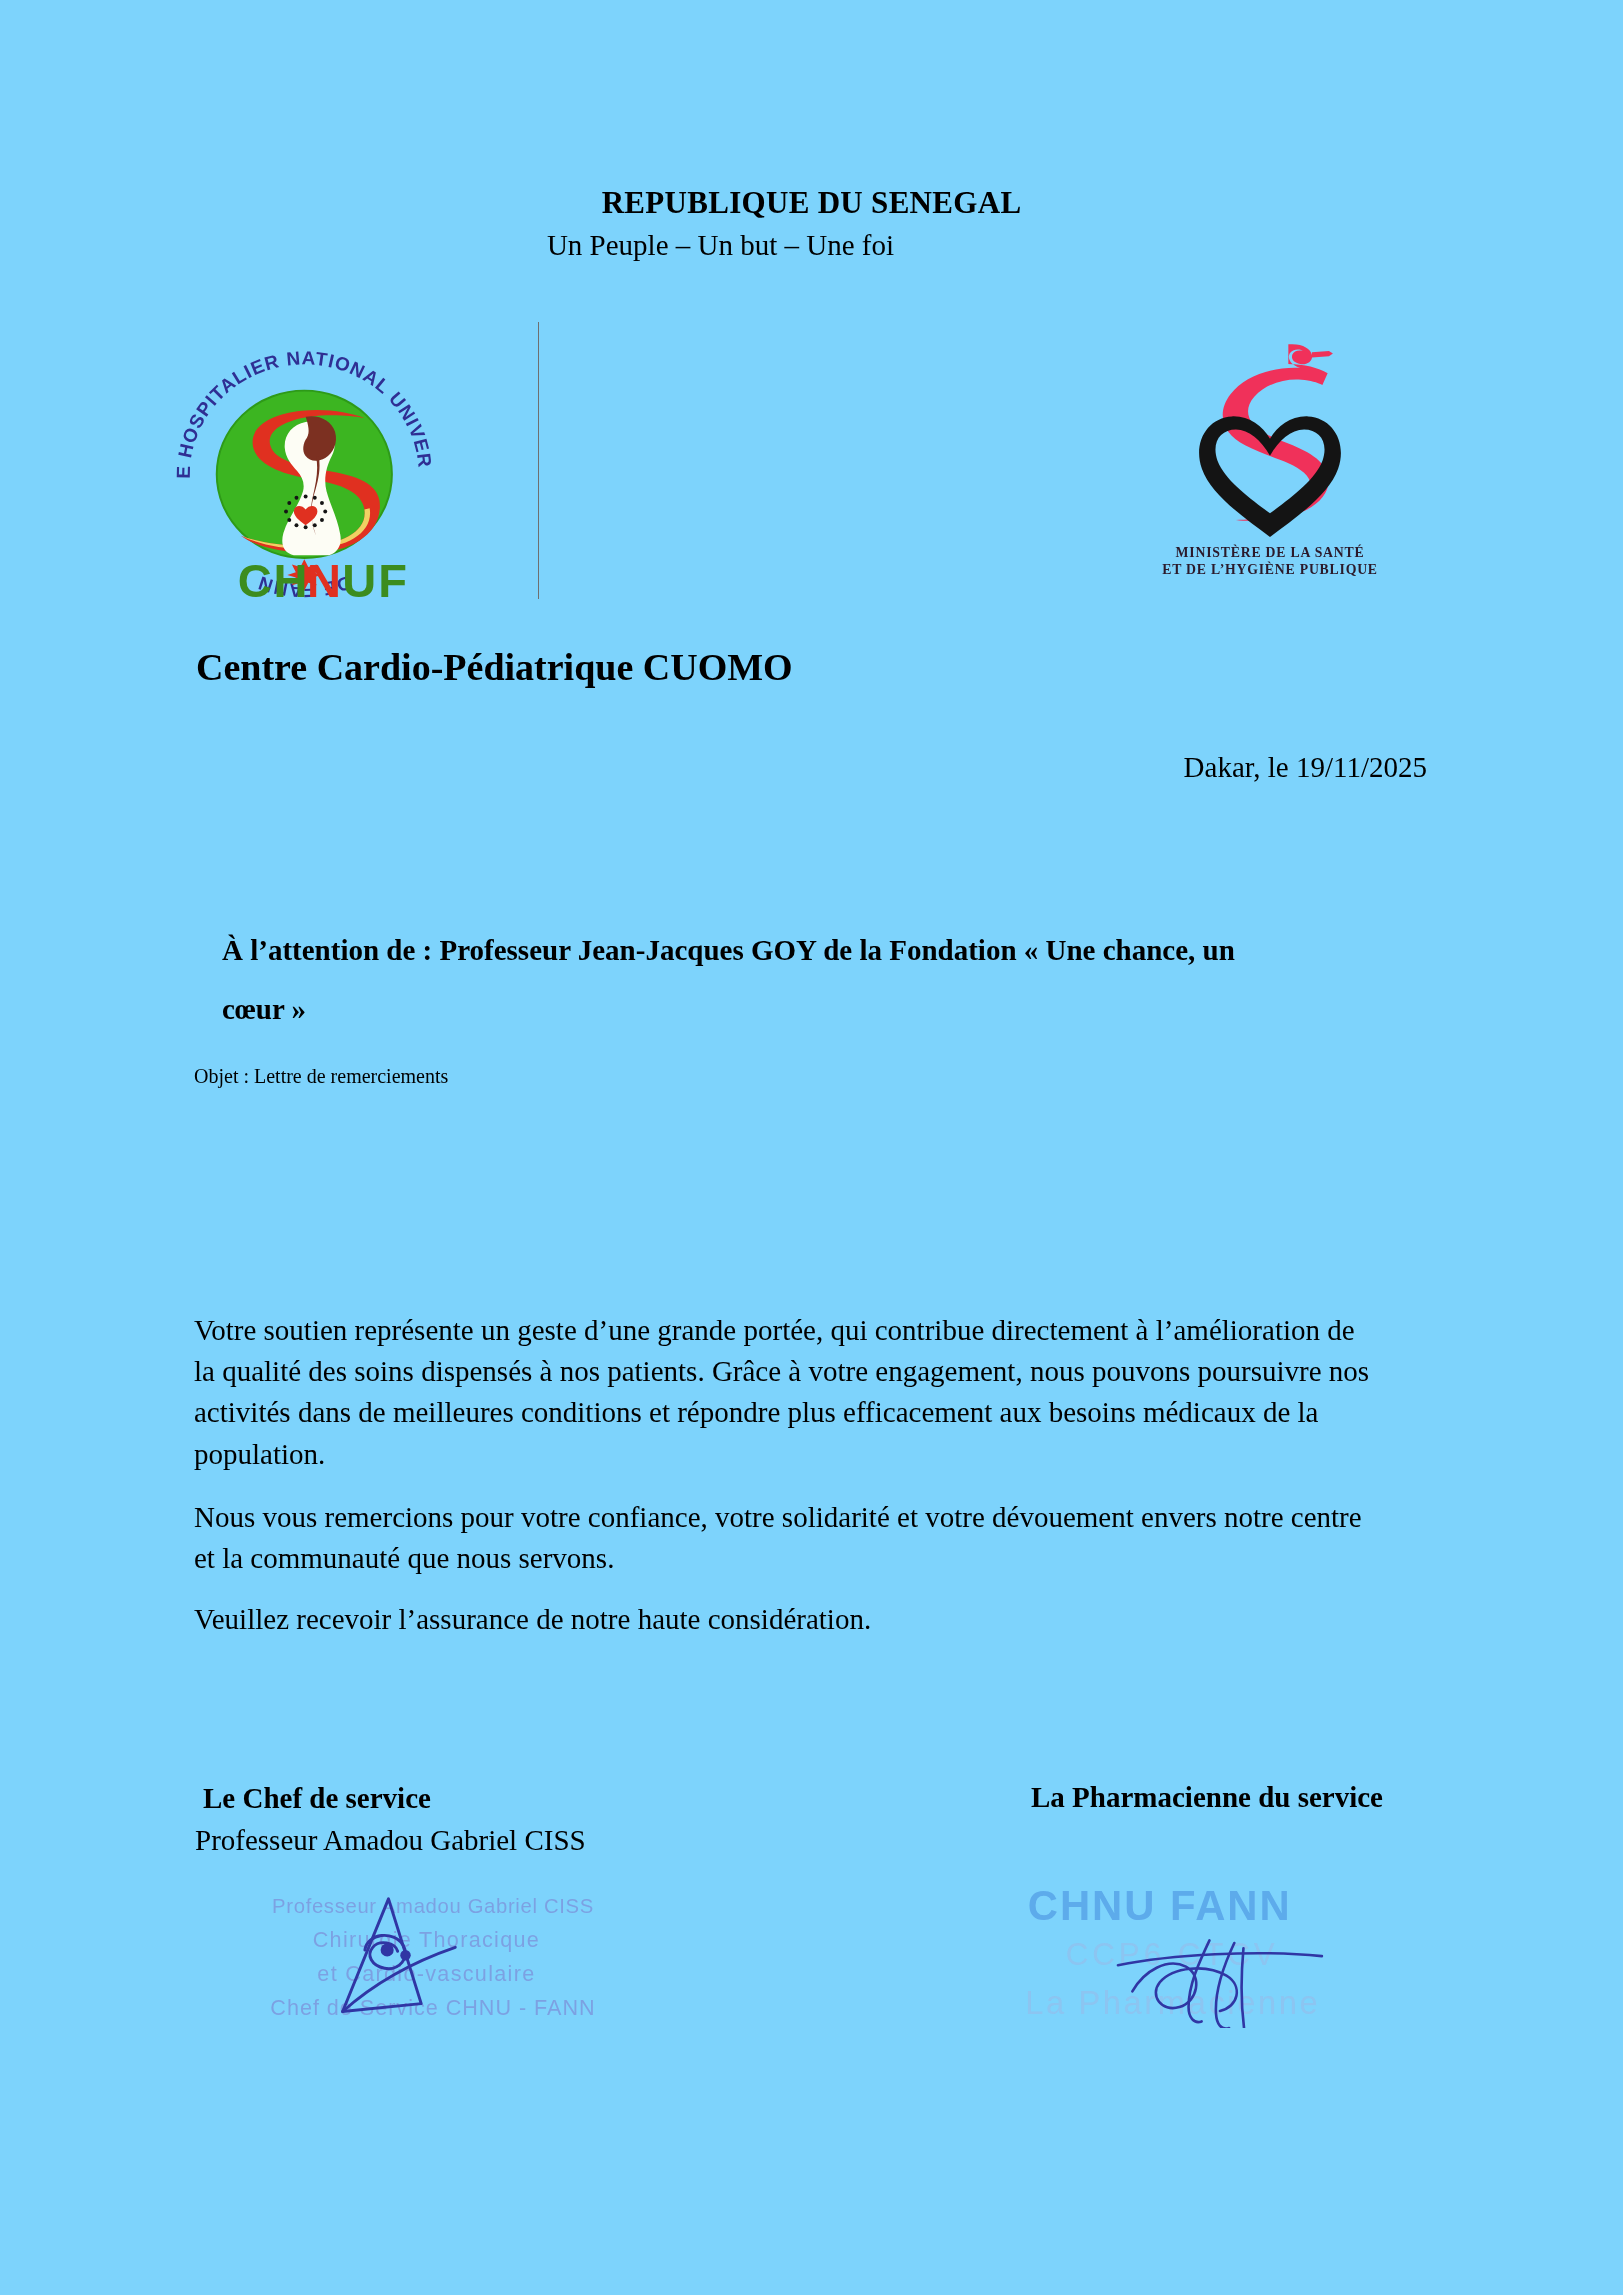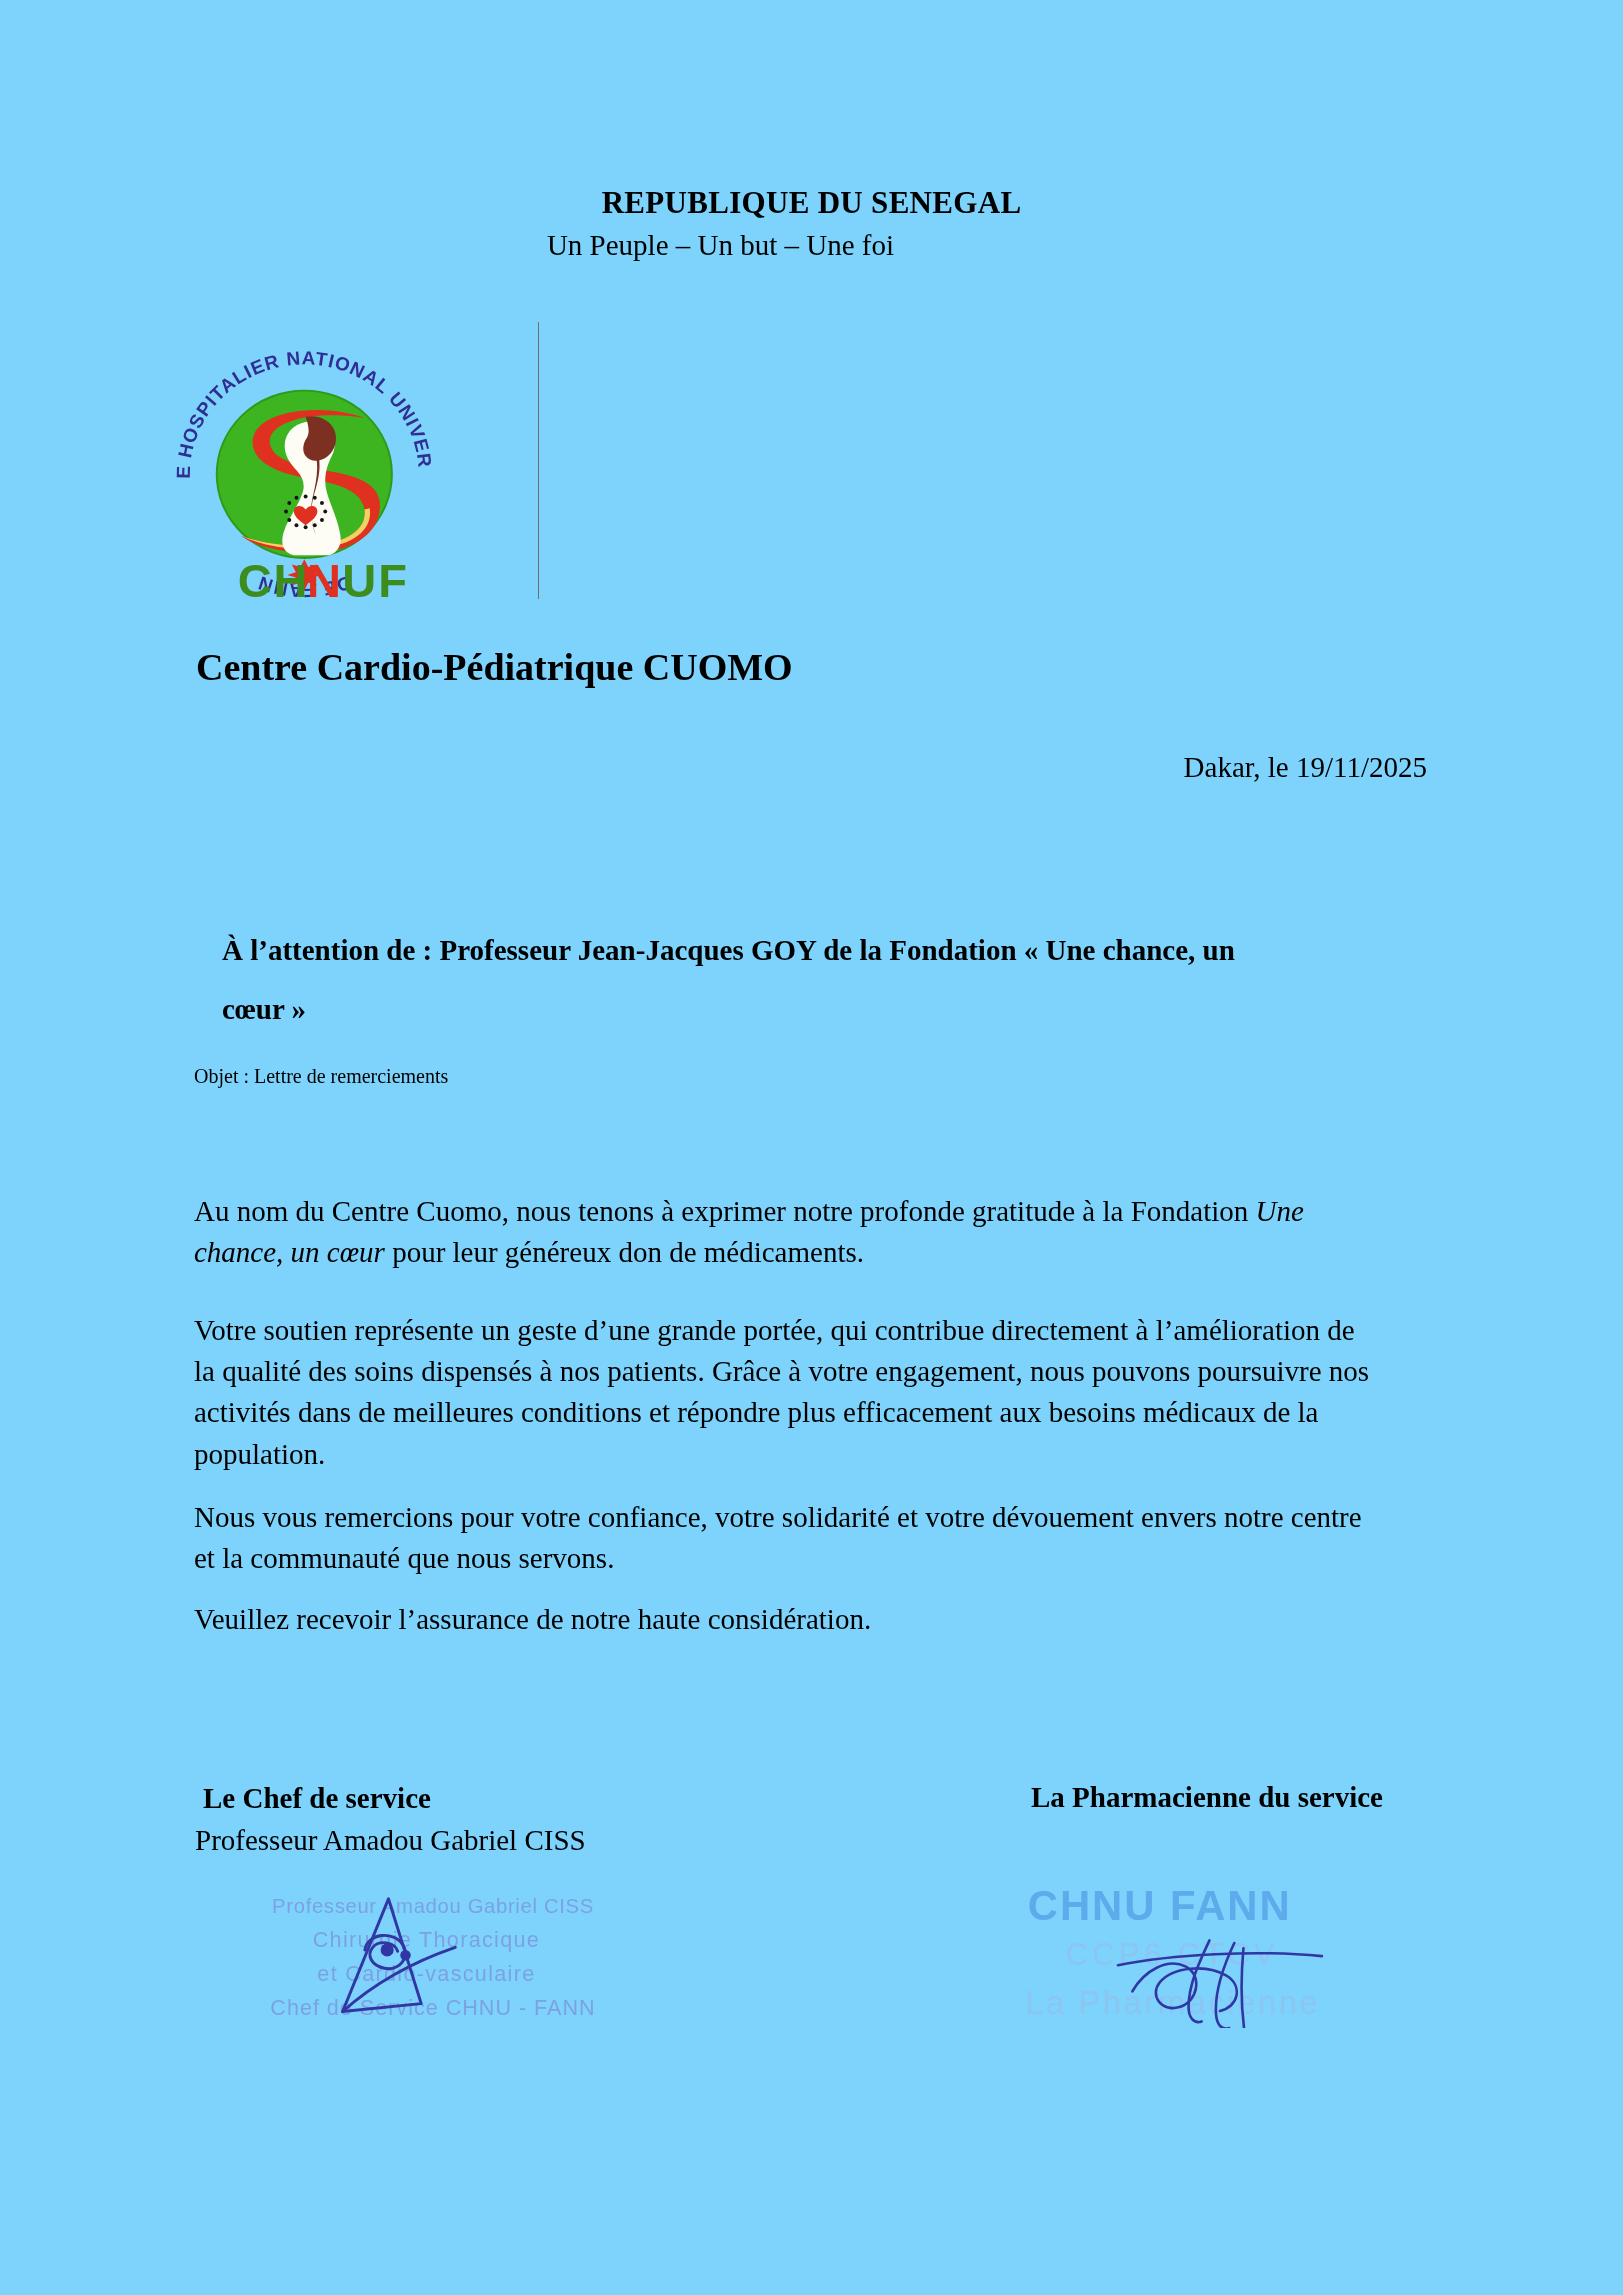--- a/index.html
+++ b/index.html
@@ -234,32 +234,57 @@
       <path d="M 230,358 L 236,370 L 249,366 L 243,378 L 256,382 L 243,386
                L 249,398 L 236,394 L 230,406 L 224,394 L 211,398 L 217,386
                L 204,382 L 217,378 L 211,366 L 224,370 Z" fill="#e03020"></path>
 
       <text x="128" y="416" font-family="Liberation Sans, sans-serif" font-size="72" font-weight="bold" fill="#3c8c1e" letter-spacing="3">CH</text>
       <text x="234" y="416" font-family="Liberation Sans, sans-serif" font-size="72" font-weight="bold" fill="#e03020" letter-spacing="3">N</text>
       <text x="288" y="416" font-family="Liberation Sans, sans-serif" font-size="72" font-weight="bold" fill="#3c8c1e" letter-spacing="3">UF</text>
     </svg>
   </div>
 
+  <div class="ministry-logo">
+    <svg viewBox="0 0 400 400" xmlns="http://www.w3.org/2000/svg">
+
+      <path d="M 228,28 C 248,26 262,34 264,44 C 266,54 256,60 246,58
+               C 236,56 232,50 234,44 C 236,38 244,36 250,38
+               C 244,34 234,36 230,42 C 226,50 232,60 246,64
+               C 200,62 160,78 140,104 C 118,132 126,164 162,182
+               C 196,200 232,206 252,224 C 270,240 262,262 236,276
+               C 210,290 172,296 148,296 C 176,300 218,296 248,284
+               C 284,270 300,240 282,214 C 266,190 226,180 196,166
+               C 166,152 158,128 176,108 C 194,88 222,80 248,82
+               C 262,83 272,86 280,90 L 288,72 C 274,64 252,58 228,58 Z" fill="#f0315a"></path>
+
+      <path d="M 264,40 L 290,38 L 296,42 L 290,46 L 264,48 Z" fill="#f0315a"></path>
+
+      <path d="M 200,322 C 160,292 110,258 96,218 C 82,178 104,140 142,138
+               C 168,137 188,152 200,172 C 212,152 232,137 258,138
+               C 296,140 318,178 304,218 C 290,258 240,292 200,322 Z
+               M 200,286 C 232,262 268,236 280,206 C 290,178 276,158 252,158
+               C 232,158 214,174 200,198 C 186,174 168,158 148,158
+               C 124,158 110,178 120,206 C 132,236 168,262 200,286 Z" fill="#141414" fill-rule="evenodd"></path>
+
+      <text x="200" y="352" text-anchor="middle" font-family="Liberation Serif, serif" font-size="21" font-weight="bold" fill="#2b1a2b" letter-spacing="1.2">MINISTÈRE DE LA SANTÉ</text>
+      <text x="200" y="378" text-anchor="middle" font-family="Liberation Serif, serif" font-size="21" font-weight="bold" fill="#2b1a2b" letter-spacing="1.2">ET DE L’HYGIÈNE PUBLIQUE</text>
+    </svg>
+  </div>
 
   <div class="dept-line">Centre Cardio-Pédiatrique CUOMO</div>
   <div class="date-line">Dakar, le 19/11/2025</div>
 
   <div class="attn-line">
     <span>À l’attention de : Professeur Jean-Jacques GOY de la Fondation « Une chance, un</span><br>
     <span>cœur »</span>
   </div>
 
   <div class="objet-line">Objet : Lettre de remerciements</div>
 
-  <p class="para" id="para-1"><span>Au nom du Centre Cuomo, nous tenons à exprimer notre profonde gratitude à la Fondation </span><em>Une chance, un cœur</em><span> pour leur généreux don de médicaments.</span></p>
 
   <p class="para" id="para-2">Votre soutien représente un geste d’une grande portée, qui contribue directement à l’amélioration de la qualité des soins dispensés à nos patients. Grâce à votre engagement, nous pouvons poursuivre nos activités dans de meilleures conditions et répondre plus efficacement aux besoins médicaux de la population.</p>
   <p class="para" id="para-4">Veuillez recevoir l’assurance de notre haute considération.</p>
   <p class="para" id="para-3">Nous vous remercions pour votre confiance, votre solidarité et votre dévouement envers notre centre et la communauté que nous servons.</p>
 
   <div class="sig-left-title">Le Chef de service</div>
   <div class="sig-left-name">Professeur Amadou Gabriel CISS</div>
   <div class="sig-right-title">La Pharmacienne du service</div>
 
   <div class="stamp" id="stamp-left">

